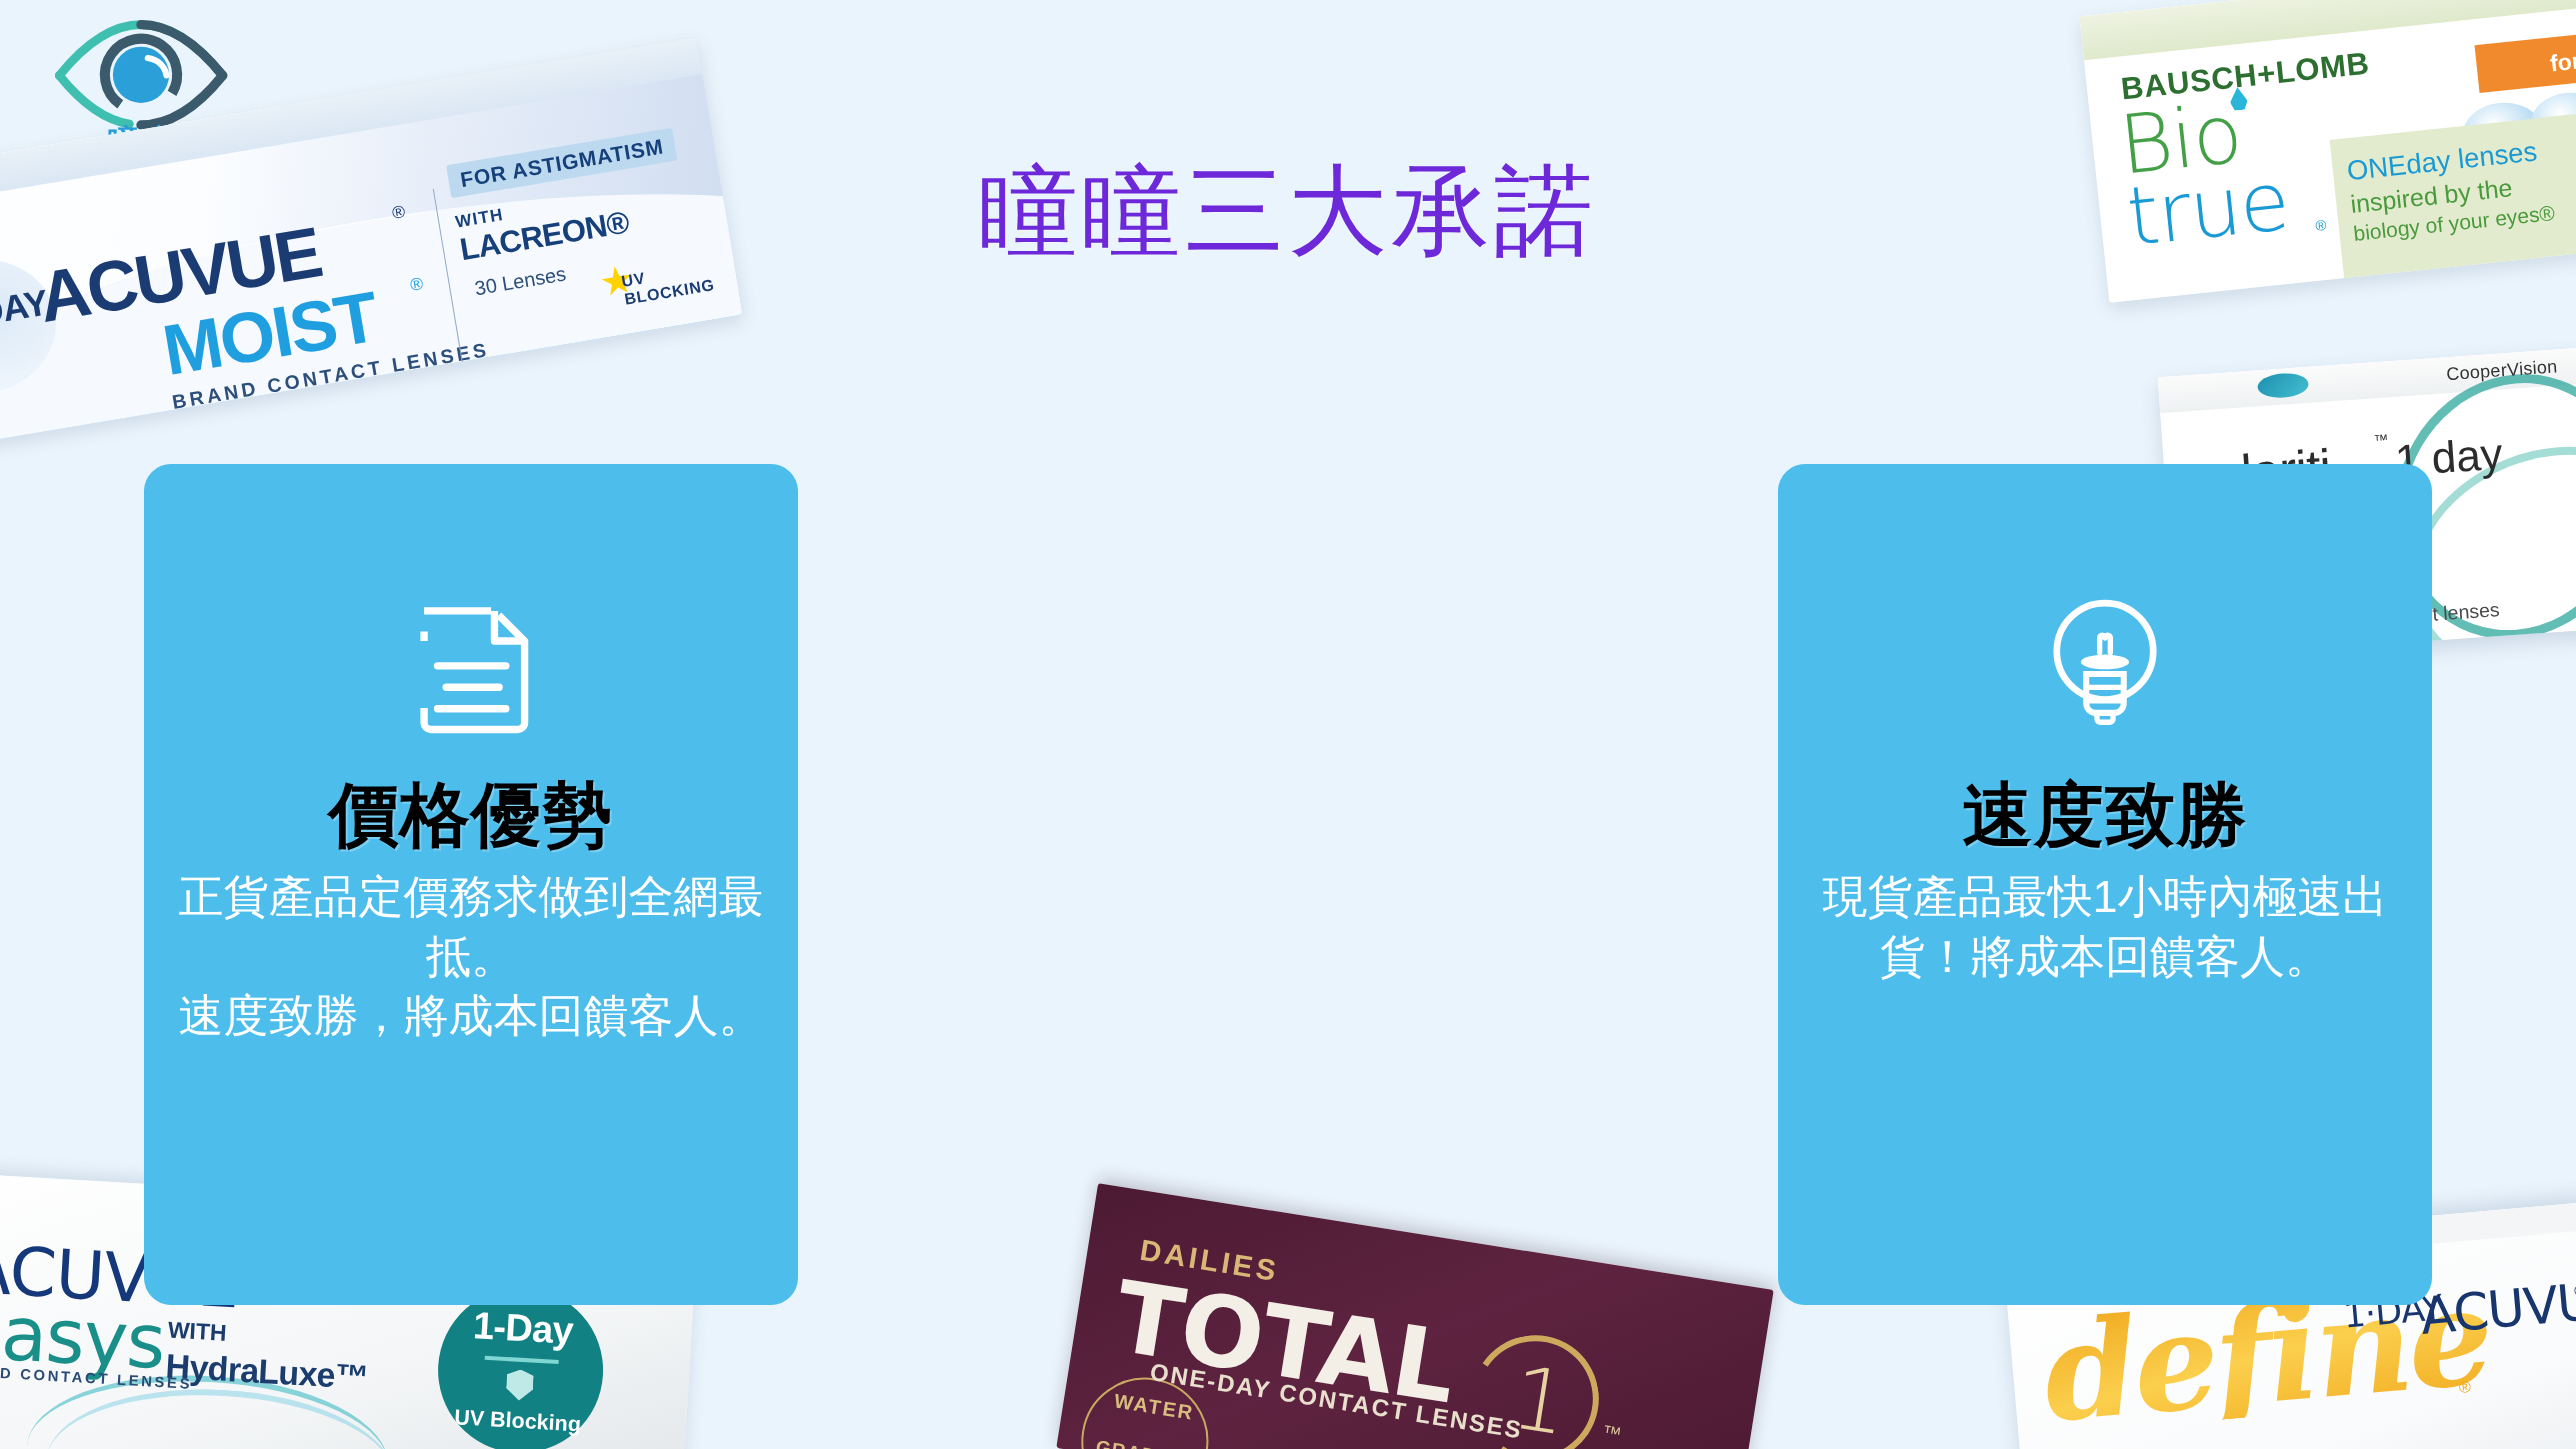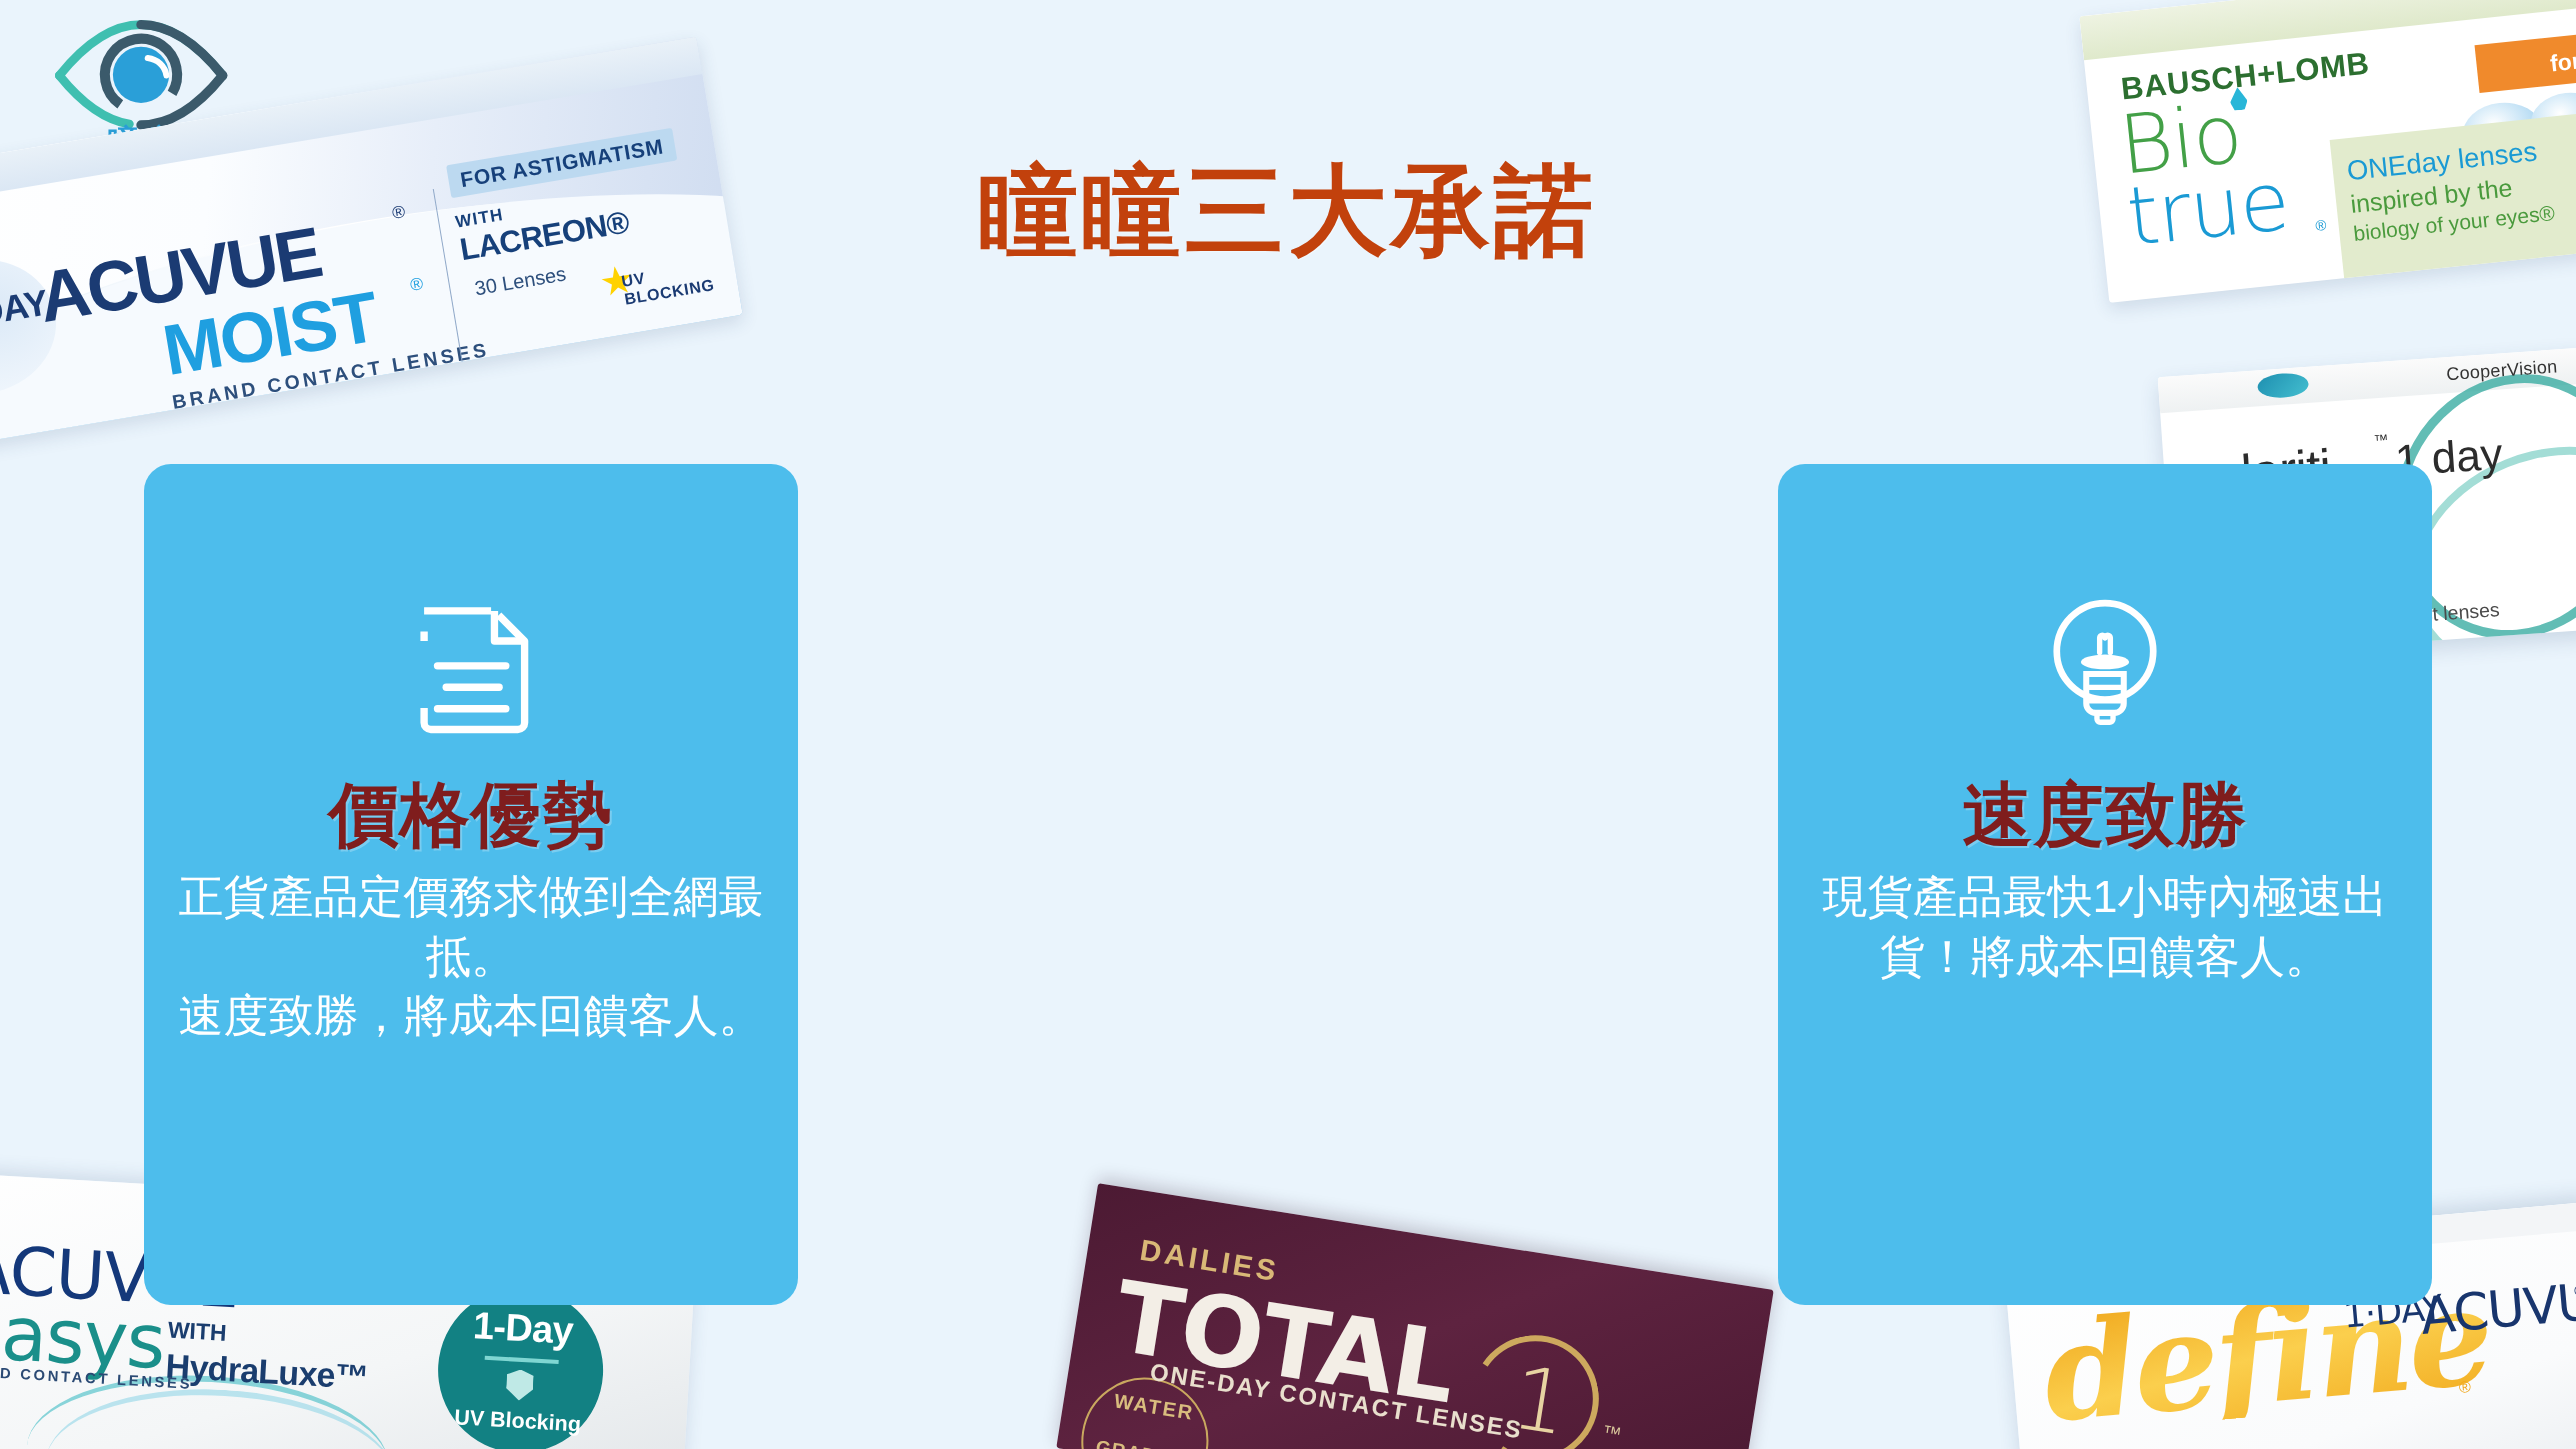--- a/index.html
+++ b/index.html
@@ -35,23 +35,23 @@
     font-size: 42px; font-weight: 700; letter-spacing: 0.7px;
     color: #3fbfb0; line-height: 1; margin-top: 1.3px;
   }
 
   
   .page-title {
     position: absolute;
     left: 0; right: 0; top: 146px;
     text-align: center;
     font-size: 99px;
-    font-weight: 700;
+    font-weight: 400;
     letter-spacing: 4px;
-    color: #c2410c;
+    color: #6d28d9;
     text-shadow: 1.3px 1.3px 0 rgba(255,255,255,.35);
     z-index: 40;
   }
 
   
   .cards {
     position: absolute;
     left: 144px; top: 464px;
     width: 2288px; height: 841px;
     display: flex;
@@ -67,21 +67,21 @@
     flex-direction: column;
     align-items: center;
     padding-top: 122px;
   }
   .card-icon { height: 161px; display: flex; align-items: center; justify-content: center; }
   .card-icon svg { display: block; }
   .card-title {
     margin-top: 32px;
     font-size: 70px;
     font-weight: 700;
-    color: #7f1d1d;
+    color: #000000;
     letter-spacing: 1.3px;
     line-height: 1.05;
     text-shadow: 2px 2px 0 rgba(255,255,255,.25);
   }
   .card-desc {
     margin-top: 14.8px;
     font-size: 45px;
     color: #ffffff;
     line-height: 1.32;
     text-align: center;

